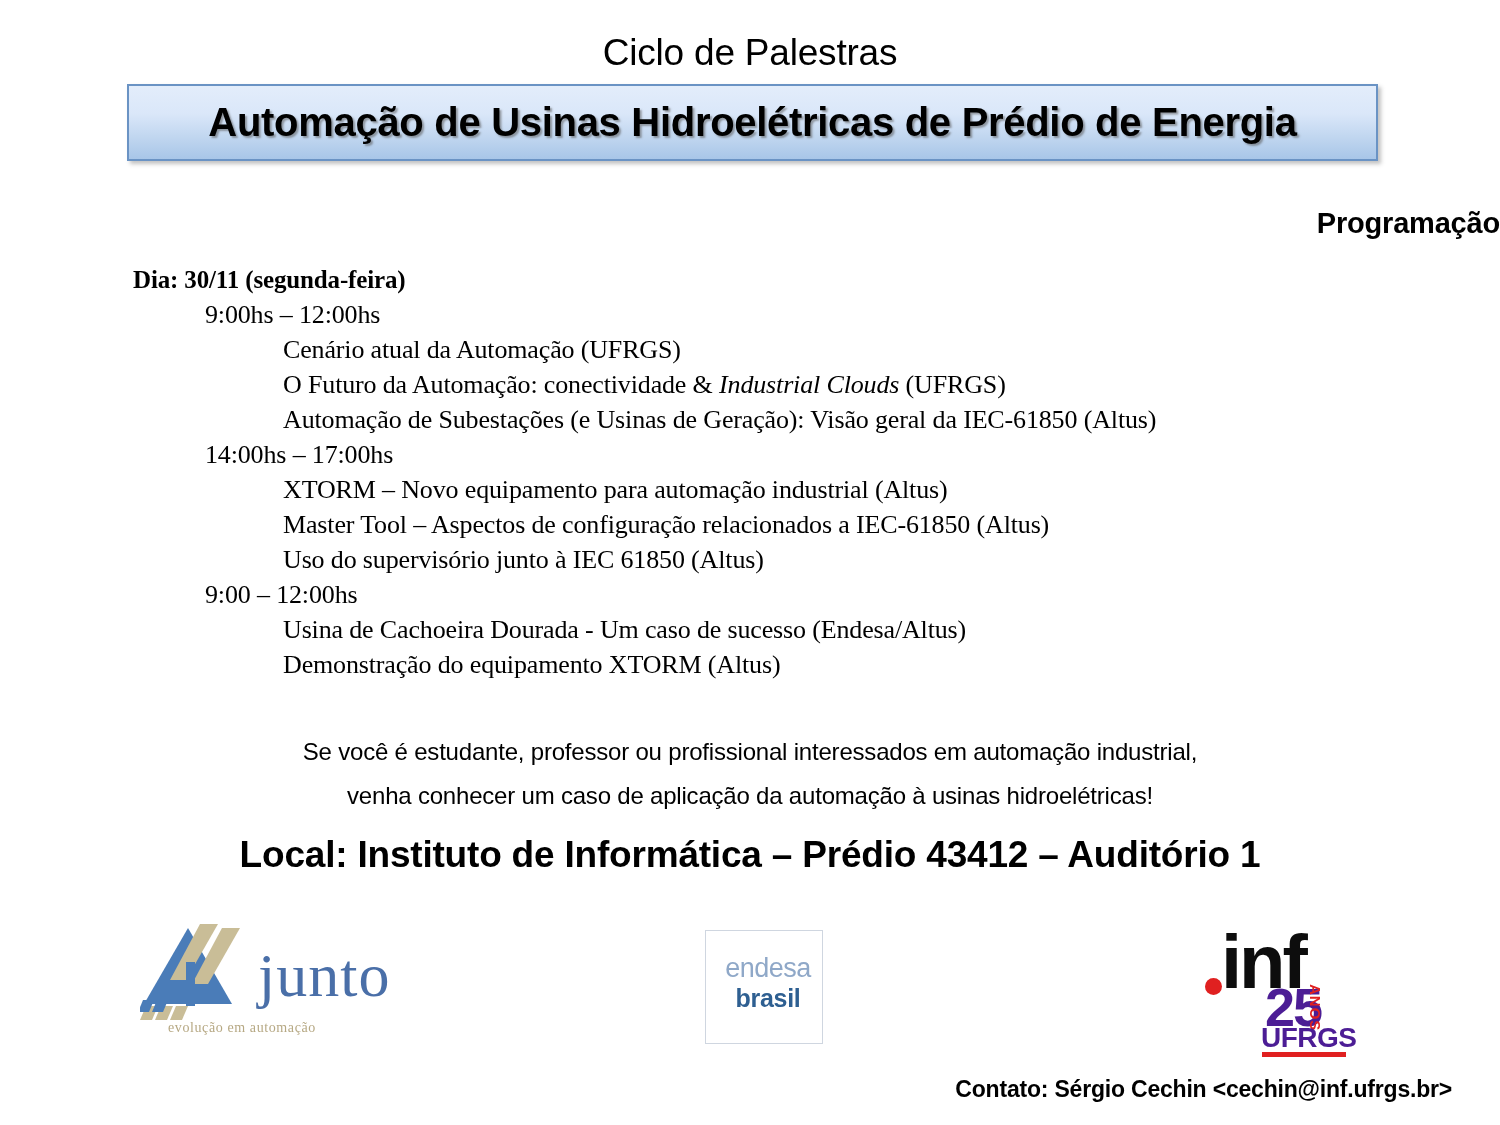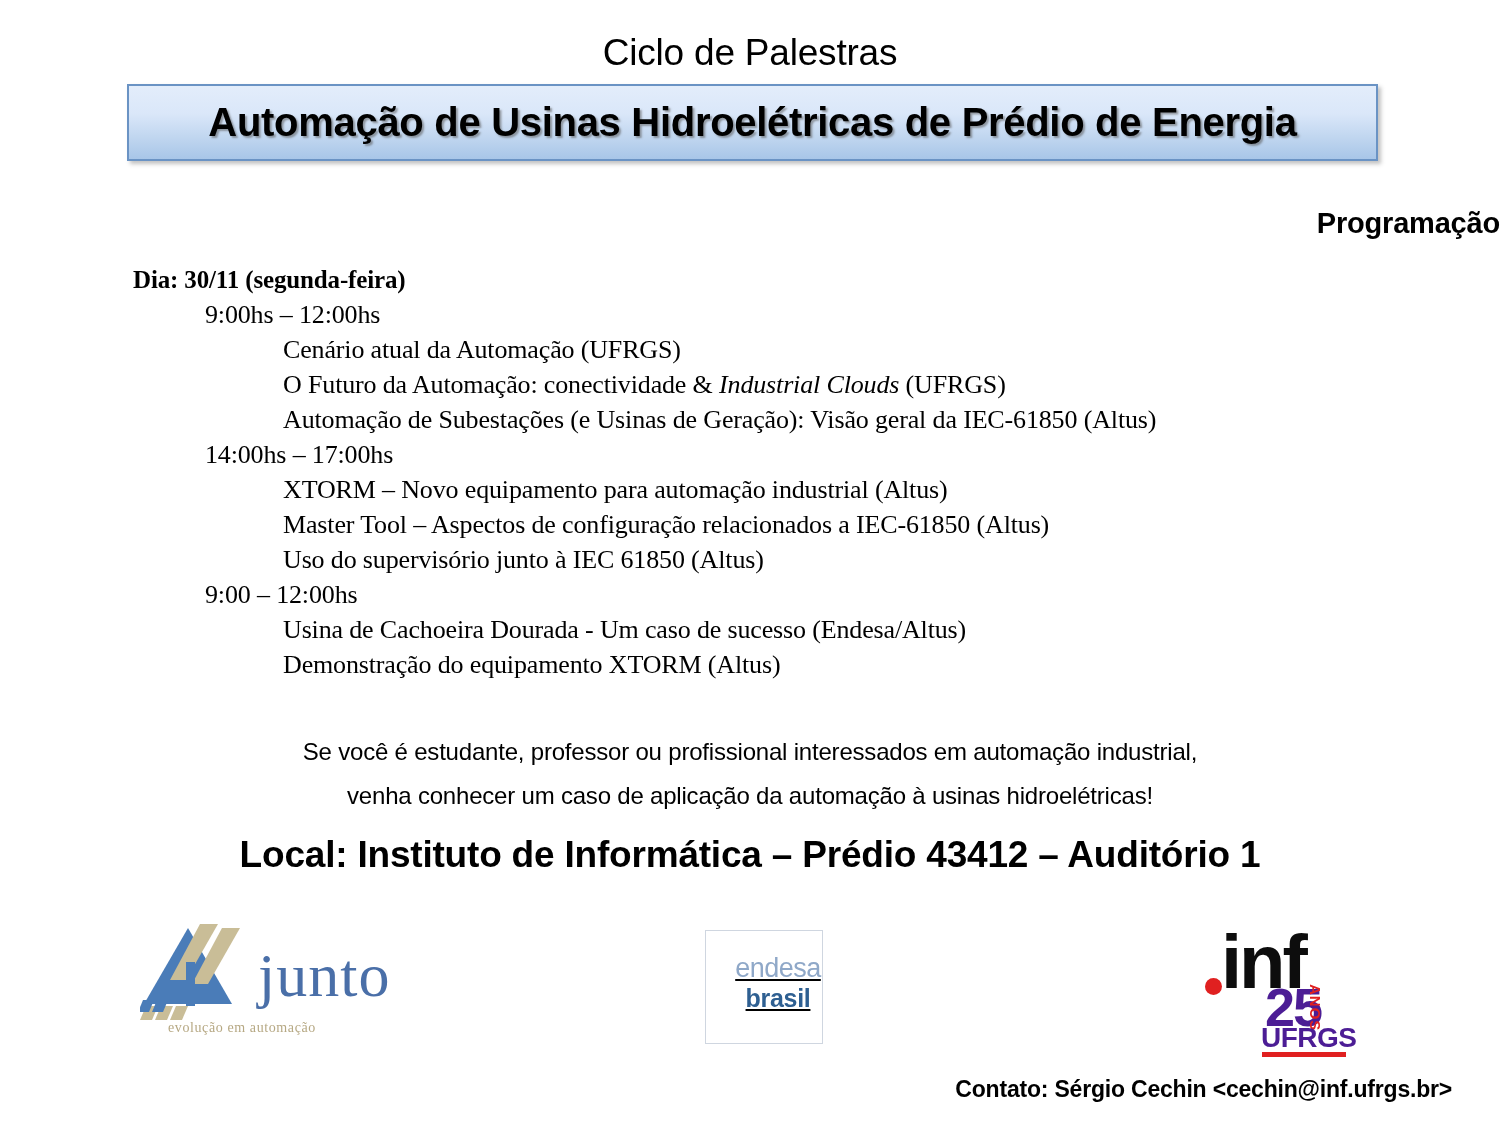--- a/index.html
+++ b/index.html
@@ -130,25 +130,24 @@
     position: absolute;
     left: 705px;
     top: 12px;
     width: 116px;
     height: 112px;
     border: 1px solid #cfd6e0;
     background: #ffffff;
   }
   .endesa-in {
     position: absolute;
-    left: 14px; top: 24px;
+    left: 4px; top: 24px;
     width: 116px;
     text-align: center;
     line-height: 1.0;
-    text-decoration: underline;
   }
   .endesa-1 {
     font-size: 27px;
     color: #8fa8c8;
     letter-spacing: -0.5px;
   }
   .endesa-2 {
     font-size: 25px;
     font-weight: bold;
     color: #2e5f91;

